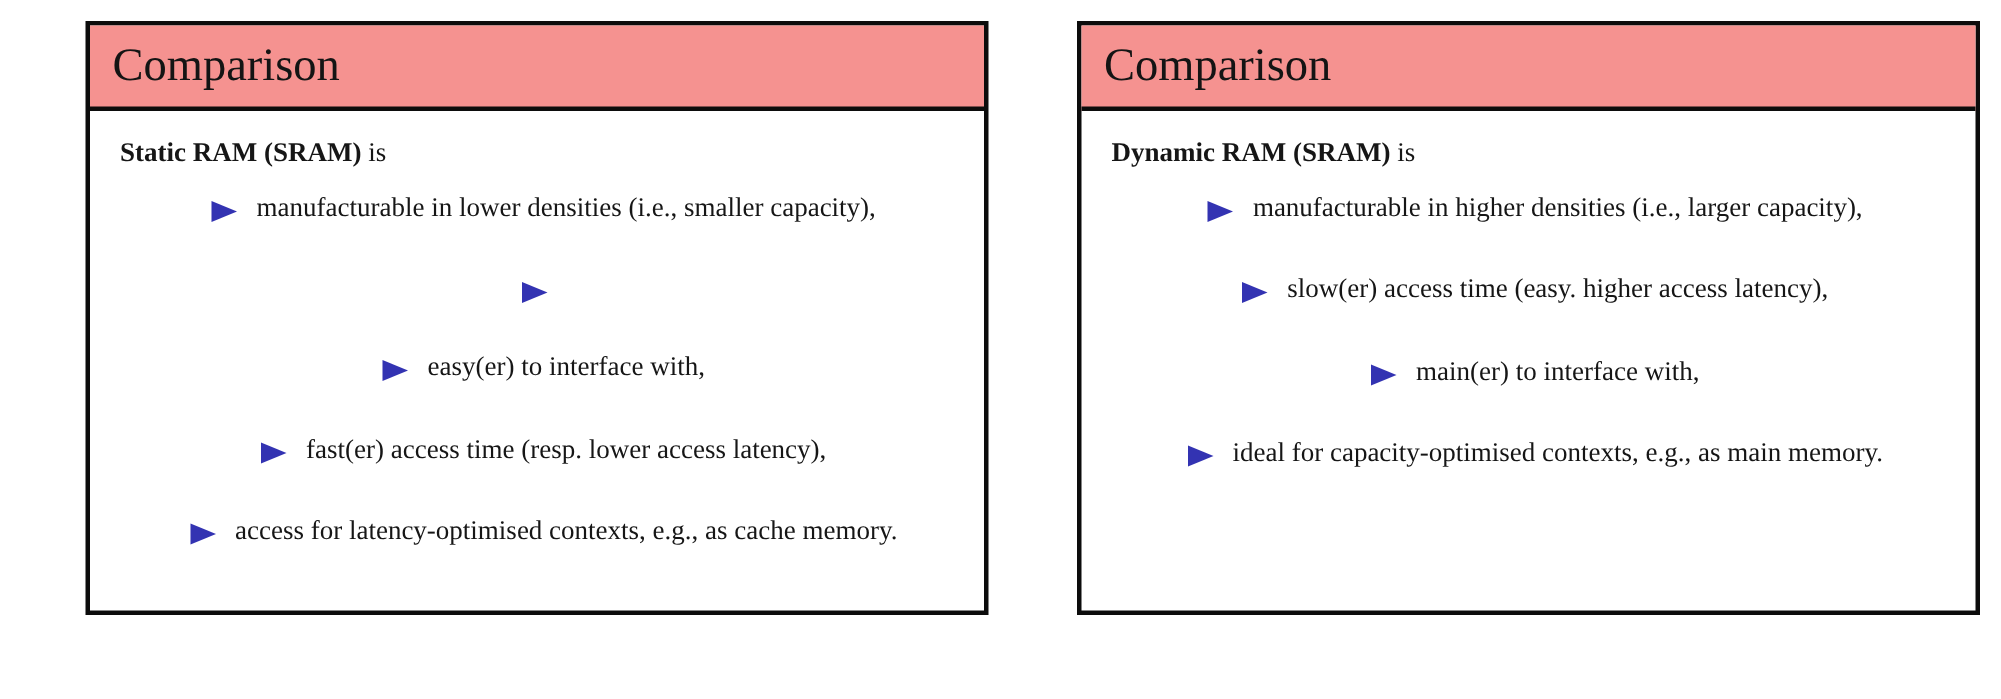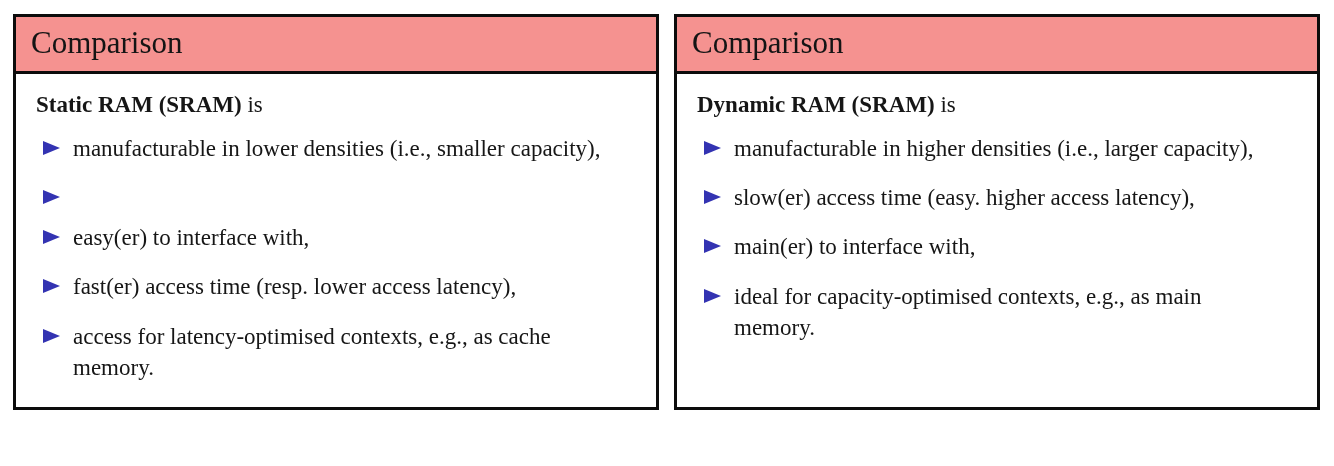--- a/index.html
+++ b/index.html
@@ -21,48 +21,50 @@
     box-sizing: border-box;
   }
   .card {
     flex: 1 1 0;
     height: 390px;
     border: 3px solid #0c0c0c;
     background: #ffffff;
     box-sizing: content-box;
     display: flex;
     flex-direction: column;
+    margin-left: 44px;
   }
   .card-header {
     background: #F59290;
     border-bottom: 3px solid #0c0c0c;
     padding: 10px 16px 11px 15px;
     font-size: 31px;
     line-height: 1.05;
     color: #141414;
   }
   .card-body {
     padding: 15px 18px 18px 20px;
-    font-size: 23px;
+    font-size: 18px;
     line-height: 1.36;
     flex: 1;
   }
   .intro {
     margin: 0 0 13px 0;
   }
   .intro .b {
     font-weight: bold;
   }
   .bullet-list {
     display: flex;
     flex-direction: column;
-    gap: 18px;
+    gap: 30px;
     margin: 0;
     padding: 0;
     list-style: none;
+    align-items: center;
   }
   .bullet {
     display: flex;
     align-items: flex-start;
   }
   .tri {
     flex: 0 0 auto;
     width: 0;
     height: 0;
     border-left: 17px solid #3333B2;

